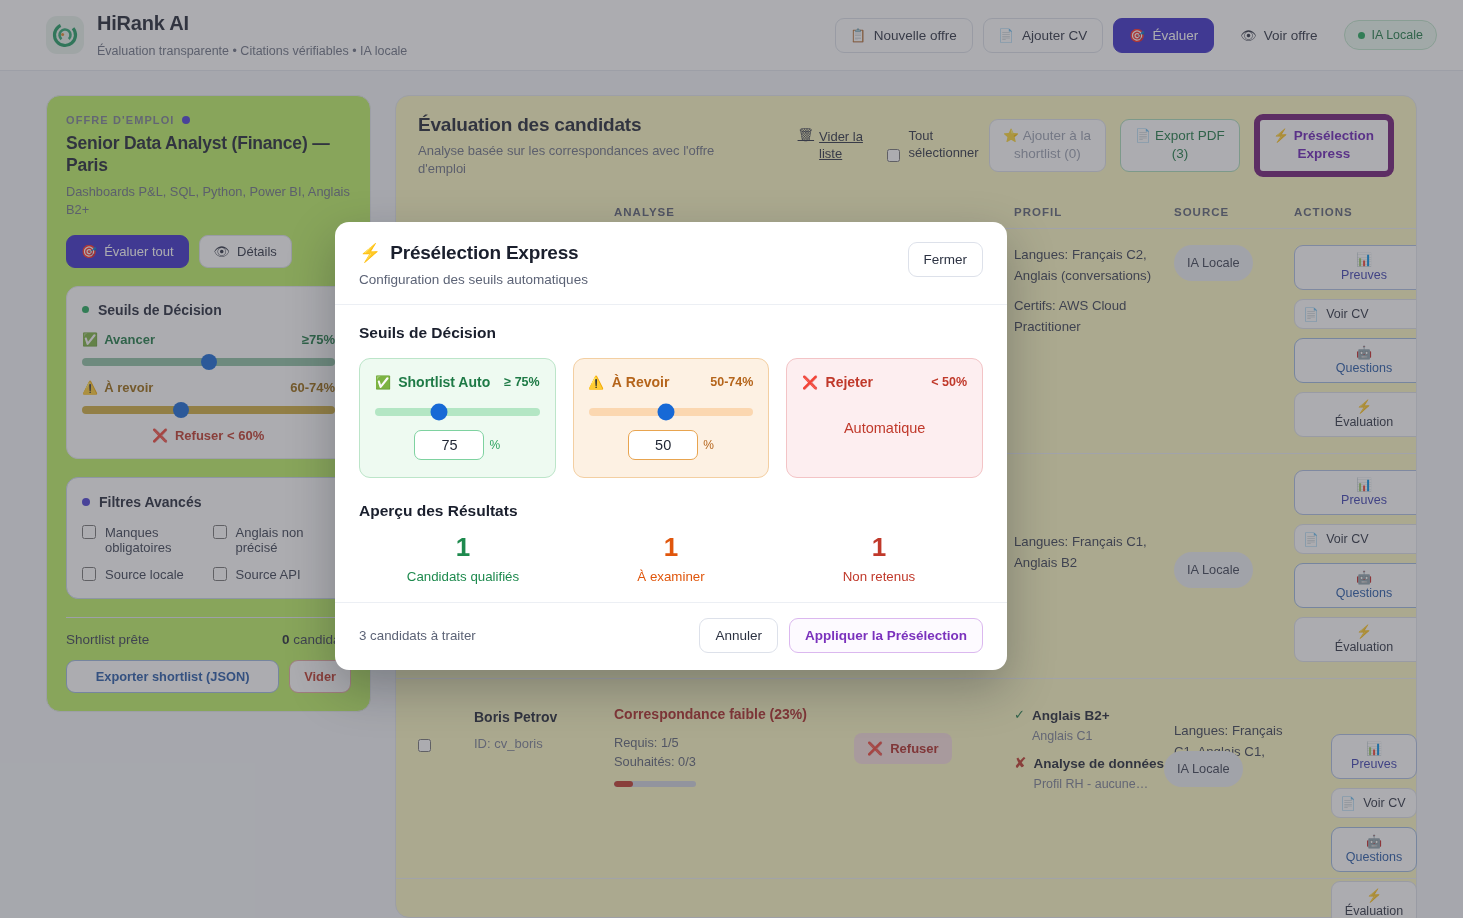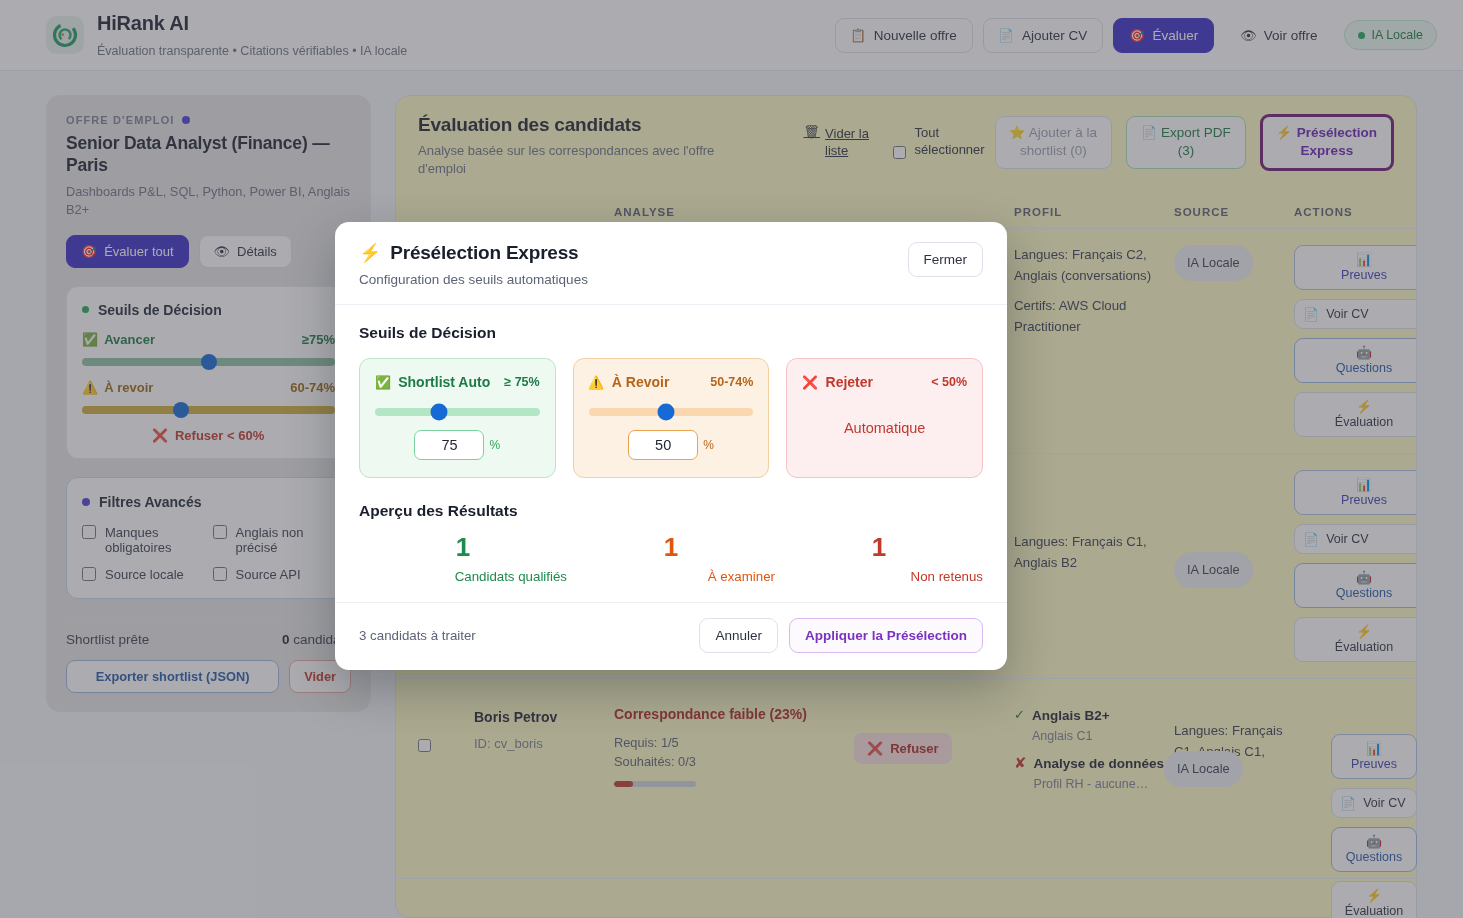--- a/index.html
+++ b/index.html
@@ -63,21 +63,21 @@
 
   
   .content {
     display: flex; gap: 24px; padding: 24px 46px 0 46px;
     height: calc(918px - 71px);
   }
 
   
   .left-col { width: 325px; flex: 0 0 325px; }
   .card {
-    background: #e5e5e5; border: 1px solid #e3e7ee; border-radius: 14px;
+    background: #bef264; border: 1px solid #e3e7ee; border-radius: 14px;
     padding: 18px 19px;
   }
   .eyebrow {
     font-size: 11px; letter-spacing: 1.1px; color: #7a8093; font-weight: 600;
     display: flex; align-items: center; gap: 8px;
   }
   .dot-indigo { width: 8px; height: 8px; border-radius: 50%; background: #4b40d6; }
   .job-title {
     font-size: 17.5px; font-weight: 700; color: #1f2533; margin-top: 7px;
     line-height: 1.25; letter-spacing: -0.2px;
@@ -160,21 +160,21 @@
   .panel-head .sub { font-size: 13px; color: #6d7485; margin-top: 6px; max-width: 330px; line-height:1.4; }
   .head-tools { margin-left: auto; display: flex; align-items: center; gap: 14px; }
   .link-clear {
     font-size: 13px; color: #2c3242; text-decoration: underline; cursor: pointer;
     display: flex; align-items: flex-start; gap: 5px; max-width: 75px; line-height: 1.35;
   }
   .select-all { display: flex; align-items: flex-end; gap: 9px; font-size: 13px; color: #2c3242; max-width:88px; line-height:1.3;}
   .btn.muted { color: #9aa1b1; border-color: #dde1ea; }
   .btn.green-out { border-color: #a9dcbb; color: #1e7a46; }
   .btn.express {
-    border: 3px solid #701a75; color: #6b21b6; font-weight: 600;
+    border: 6px solid #701a75; color: #6b21b6; font-weight: 600;
   }
   .btn.two-line { flex-direction: column; gap: 1px; line-height: 1.25; padding: 8px 14px; text-align:center;}
 
   .table-head {
     display: grid; grid-template-columns: 56px 140px 240px 160px 160px 120px 140px;
     padding: 10px 22px; font-size: 11.5px; letter-spacing: 1px;
     color: #5c6376; font-weight: 700; border-bottom: 1px solid #eceff4;
   }
   .t-row {
     display: grid; grid-template-columns: 56px 140px 240px 160px 160px 120px 140px;
@@ -247,21 +247,21 @@
   }
   .ok .num-box { border: 1px solid #7ed2a0; }
   .warn .num-box { border: 1px solid #e8a44f; }
   .pct { font-size: 12px; }
   .ok .pct { color: #2ca35f; }
   .warn .pct { color: #b5651b; }
   .auto-txt { text-align: center; color: #c0392b; font-size: 14.5px; margin-top: 30px; }
   .results-title { font-size: 15.5px; font-weight: 700; color: #1a1f2d; margin-top: 24px; }
   .results-grid { display: grid; grid-template-columns: 1fr 1fr 1fr; margin-top: 14px; text-align: center; }
   .res-num { font-size: 26px; font-weight: 700; line-height: 1; }
-  .res-lab { font-size: 13.3px; margin-top: 9px; text-align: right; }
+  .res-lab { font-size: 13.3px; margin-top: 9px; }
   .res-ok .res-num, .res-ok .res-lab { color: #1e8a4e; }
   .res-mid .res-num, .res-mid .res-lab { color: #e0560c; }
   .res-bad .res-num, .res-bad .res-lab { color: #c0392b; }
   .modal-foot {
     margin-top: 18px; border-top: 1px solid #eceff4; padding: 15px 24px 17px;
     display: flex; align-items: center;
   }
   .foot-note { font-size: 13.3px; color: #5c6376; }
   .foot-btns { margin-left: auto; display: flex; gap: 11px; }
   .btn.apply { border-color: #dbb8ef; color: #7b32bd; background: #fdfaff; font-weight: 600; }

